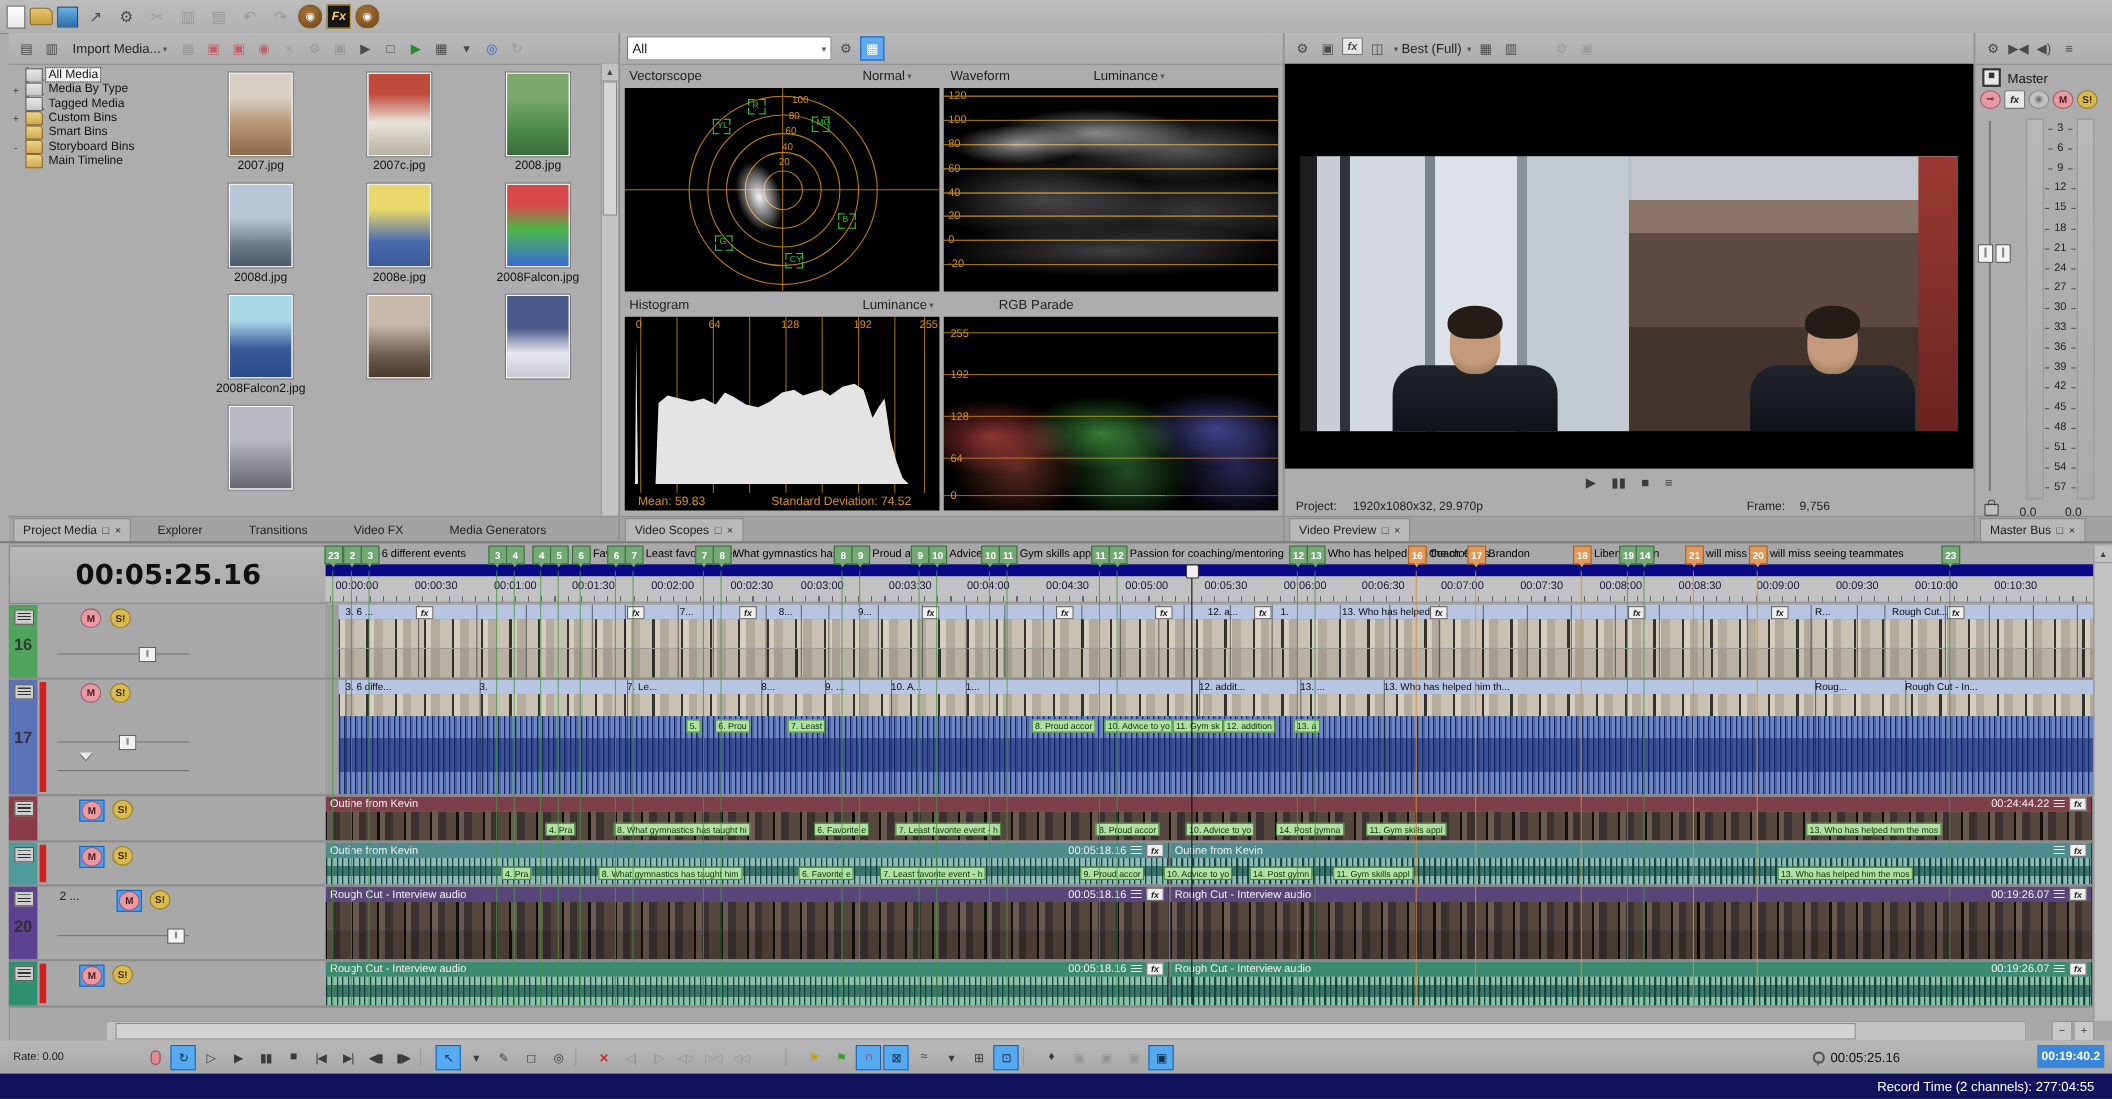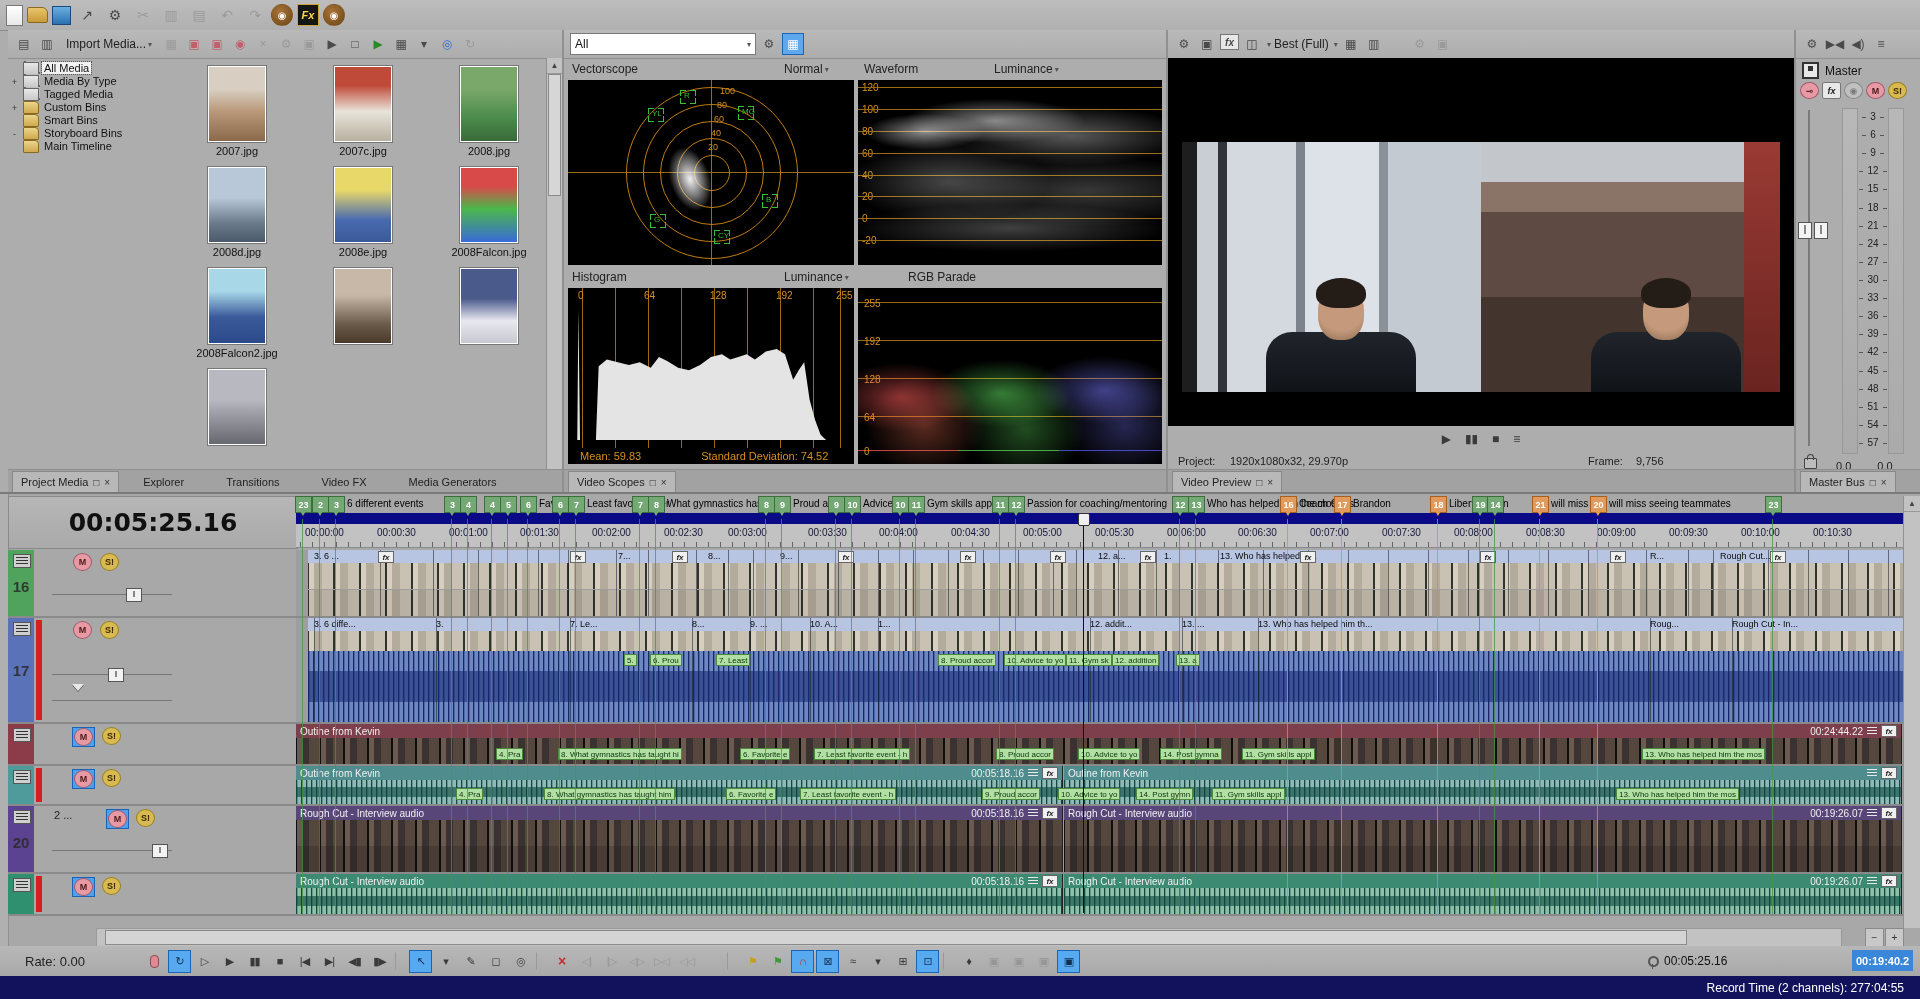--- a/index.html
+++ b/index.html
@@ -193,21 +193,21 @@
   .t5 .chead{background:#584679;} .t5 .cbody{background:#4a3c60;}
   .t6 .chead{background:#3d8a72;} .t6 .cbody{background:#8cc0aa;}
   .playhead{position:absolute;left:1083px;top:19px;width:1px;height:400px;background:#101010;z-index:4;}
   .tl-vscroll{position:absolute;right:0;top:2px;width:16px;height:432px;background:#c2c2c2;border-left:1px solid #909090;}
   .tl-hscroll{position:absolute;left:96px;top:434px;width:1744px;height:17px;background:#c2c2c2;border:1px solid #9a9a9a;}
   .tl-hthumb{position:absolute;left:8px;top:1px;width:1580px;height:13px;background:#d4d4d4;border:1px solid #8a8a8a;}
   .zoombtns{position:absolute;right:16px;top:434px;display:flex;gap:1px;}
   .zb{width:17px;height:17px;background:#c8c8c8;border:1px solid #8a8a8a;font-size:10px;display:flex;align-items:center;justify-content:center;color:#333;}
   
   .transrow{position:absolute;left:0;top:946px;width:1920px;height:30px;background:linear-gradient(#b8b8b8,#a8a8a8);display:flex;align-items:center;}
-  .rate{width:118px;padding-left:25px;font-size:13px;color:#222;}
+  .rate{width:118px;padding-left:12px;font-size:10px;color:#222;}
   .tbtns{display:flex;align-items:center;gap:2px;}
   .tbtn{min-width:21px;height:21px;display:inline-flex;align-items:center;justify-content:center;font-size:11px;color:#3a3a3a;border:1px solid transparent;letter-spacing:-1px;}
   .tbtn.on{background:#58aaf0;border-color:#1c64b4;color:#103050;}
   .tbtn.dim{color:#969696;}
   .tbtn.red{color:#c03030;font-size:14px;font-weight:bold;}
   .tbtn.flag-y{color:#c8a018;} .tbtn.flag-g{color:#3a9a3a;} .tbtn.snapred{color:#c03030;}
   .tbtn.sep{min-width:8px;border-left:1px solid #999;height:16px;margin:0 2px;}
   .tbtn.mic{position:relative;} .tbtn.mic::before{content:"";width:7px;height:11px;border-radius:4px;background:#e08a94;border:1px solid #8a4a54;display:block;}
   .cursor-time{position:absolute;left:1648px;font-size:12px;color:#111;display:flex;align-items:center;gap:5px;}
   .pinico{width:7px;height:7px;border-radius:50%;border:2px solid #555;display:inline-block;position:relative;}

